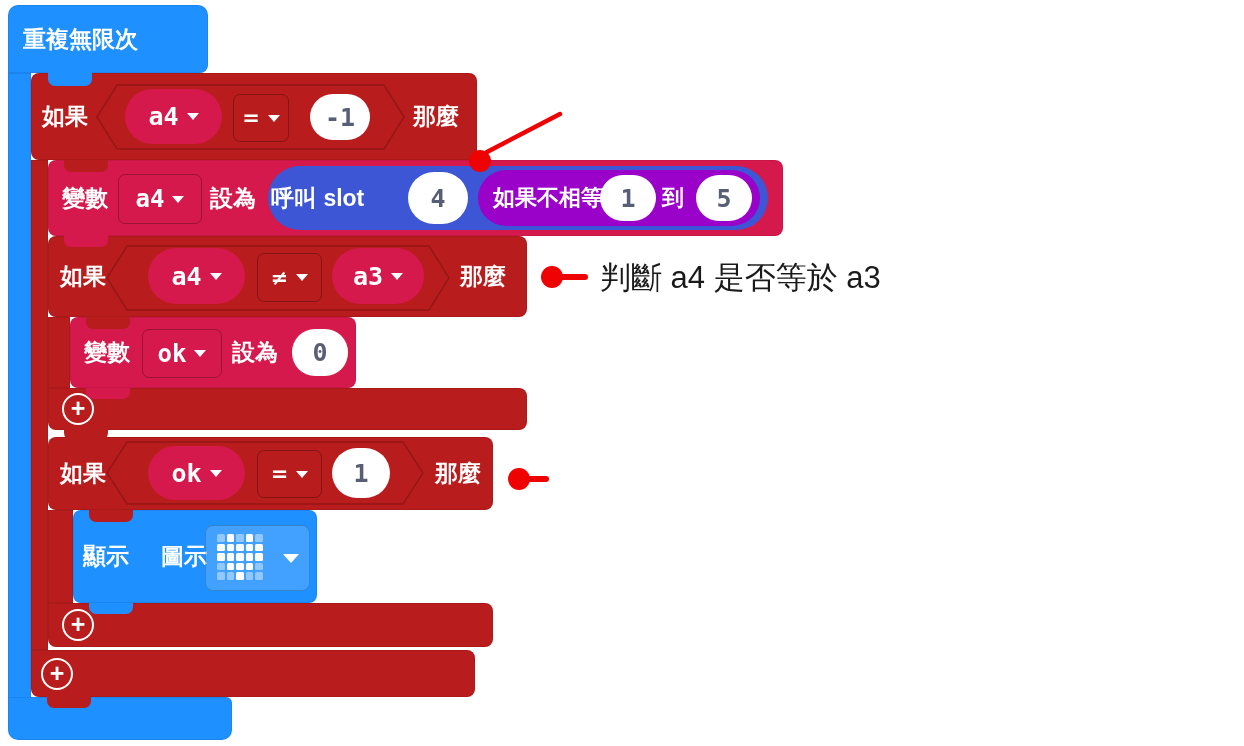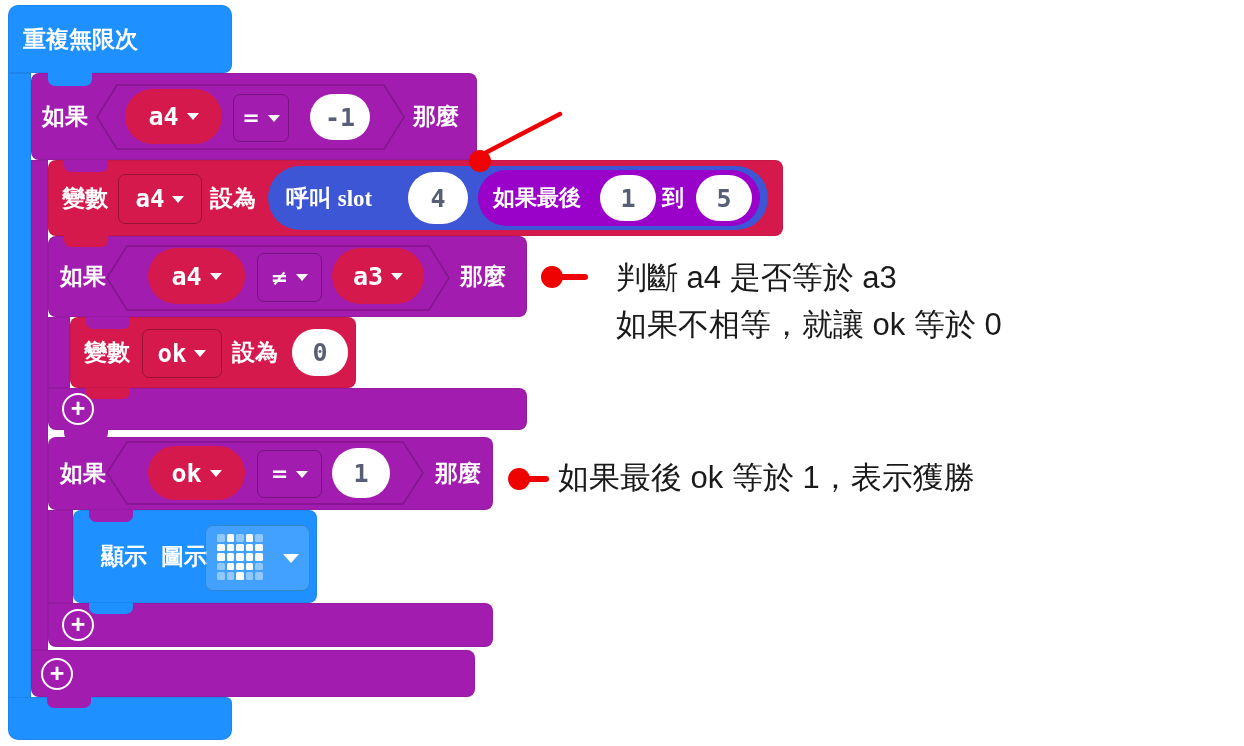--- a/index.html
+++ b/index.html
@@ -1,20 +1,20 @@
 <!DOCTYPE html>
 <html><head>
 <meta charset="utf-8">
 <style>
   html,body{margin:0;padding:0;background:#fff;}
   .canvas{position:relative;width:1244px;height:746px;background:#fff;overflow:hidden;
           font-family:"Liberation Sans","DejaVu Sans",sans-serif;}
   
   .c-blue{background:#1E90FF;}
-  .c-teal{background:#a21caf;}
+  .c-teal{background:#b91c1c;}
   .c-red{background:#D6194C;}
   .c-indigo{background:#3C56D6;}
   .c-purple{background:#9A01C9;}
   
   .blockpart{position:absolute;box-shadow:inset 0 0 0 1px rgba(0,0,0,0.07);}
   .tab{position:absolute;width:44px;border-radius:0 0 7px 7px;z-index:5;}
   .kw{position:absolute;top:0;bottom:0;display:flex;align-items:center;
       color:#fff;font-size:23px;font-weight:600;white-space:nowrap;z-index:2;}
   .pill{position:absolute;border-radius:28px;display:flex;align-items:center;justify-content:center;
         gap:8px;color:#fff;z-index:2;}
@@ -49,21 +49,21 @@
 <body>
 
 <div class="canvas">
 
   <svg class="hexsvg" width="1244" height="746">
     <polygon points="97,117 117,85 384,85 404,117 384,149 117,149" fill="none" stroke="rgba(0,0,0,0.20)" stroke-width="1.5"></polygon>
     <polygon points="107,278 127,246 429,246 449,278 429,310 127,310" fill="none" stroke="rgba(0,0,0,0.20)" stroke-width="1.5"></polygon>
     <polygon points="107,473 127,442 403,442 423,473 403,504 127,504" fill="none" stroke="rgba(0,0,0,0.20)" stroke-width="1.5"></polygon>
   </svg>
 
-  <div class="blockpart c-blue" style="left:8px;top:5px;width:224px;height:68px;border-radius:10px 10px 8px 0;">
+  <div class="blockpart c-blue" style="left:8px;top:5px;width:200px;height:68px;border-radius:10px 10px 8px 0;">
     <span class="kw" style="left:15px;">重複無限次</span>
   </div>
   <div class="blockpart c-blue" style="left:8px;top:73px;width:23px;height:627px;"></div>
   <div class="blockpart c-blue" style="left:8px;top:697px;width:224px;height:43px;border-radius:0 6px 10px 10px;"></div>
   <div class="tab c-blue" style="left:48px;top:68px;height:18px;"></div>
 
   <div class="blockpart c-teal" style="left:31px;top:73px;width:446px;height:87px;border-radius:8px;">
     <span class="kw" style="left:11px;">如果</span>
     <div class="pill c-red" style="left:94px;top:16px;width:97px;height:55px;">
       <span class="var">a4</span>
@@ -85,25 +85,25 @@
 
   <div class="blockpart c-red" style="left:48px;top:160px;width:735px;height:76px;border-radius:8px;">
     <span class="kw" style="left:14px;">變數</span>
     <div class="dd" style="left:70px;top:14px;width:82px;height:48px;">
       <span class="var">a4</span>
       <span class="caret"></span>
     </div>
     <span class="kw" style="left:162px;">設為</span>
 
     <div class="pill c-indigo" style="left:220px;top:6px;width:500px;height:64px;border-radius:32px;justify-content:flex-start;">
-      <span class="kw" style="position:absolute;left:18px;font-family:Liberation Serif, serif;">呼叫 slot</span>
+      <span class="kw" style="position:absolute;left:3px;font-family:Liberation Sans, sans-serif;">呼叫 slot</span>
       <div class="oval" style="left:140px;top:6px;width:60px;height:52px;border-radius:26px;">4</div>
 
       <div class="pill c-purple" style="left:210px;top:4px;width:282px;height:56px;justify-content:flex-start;">
-        <span class="kw" style="position:absolute;left:15px;font-size:22px;">如果最後</span>
+        <span class="kw" style="position:absolute;left:15px;font-size:22px;">如果不相等</span>
         <div class="oval" style="left:122px;top:5px;width:56px;height:46px;border-radius:23px;">1</div>
         <span class="kw" style="position:absolute;left:184px;font-size:22px;">到</span>
         <div class="oval" style="left:218px;top:5px;width:56px;height:46px;border-radius:23px;">5</div>
       </div>
     </div>
   </div>
   <div class="tab c-red" style="left:64px;top:234px;height:13px;"></div>
 
   <div class="blockpart c-teal" style="left:48px;top:236px;width:479px;height:81px;border-radius:8px;">
     <span class="kw" style="left:12px;">如果</span>
@@ -152,21 +152,21 @@
     <div class="oval" style="left:284px;top:11px;width:58px;height:50px;border-radius:25px;">1</div>
     <span class="kw" style="left:387px;">那麼</span>
   </div>
   <div class="blockpart c-teal" style="left:48px;top:510px;width:25px;height:93px;"></div>
   <div class="blockpart c-teal" style="left:48px;top:603px;width:445px;height:44px;border-radius:0 8px 8px 8px;">
     <div class="plus" style="left:14px;top:6px;">+</div>
   </div>
   <div class="tab c-teal" style="left:89px;top:510px;height:12px;"></div>
 
   <div class="blockpart c-blue" style="left:73px;top:510px;width:244px;height:93px;border-radius:8px;">
-    <span class="kw" style="left:28px;">顯示</span>
+    <span class="kw" style="left:10px;">顯示</span>
     <span class="kw" style="left:88px;">圖示</span>
     <div class="ledfield" style="left:132px;top:15px;width:103px;height:64px;">
       <div class="ledgrid">
           <div class="led"></div>
           <div class="led lit"></div>
           <div class="led"></div>
           <div class="led lit"></div>
           <div class="led"></div>
           <div class="led lit"></div>
           <div class="led lit"></div>
@@ -188,27 +188,25 @@
           <div class="led lit"></div>
           <div class="led"></div>
           <div class="led"></div>
         </div>
       <span class="caret" style="position:absolute;right:10px;top:28px;border-left-width:8px;border-right-width:8px;border-top-width:9px;"></span>
     </div>
   </div>
   <div class="tab c-blue" style="left:89px;top:603px;height:11px;"></div>
 
 
-  <div class="ann" style="left:600px;top:254px;margin-left:16px;">
+  <div class="ann" style="left:600px;top:254px;">
     <div>判斷 a4 是否等於 a3</div>
-    <div>如果不相等，就讓 ok 等於 0</div>
   </div>
 
   <div class="ann" style="left:558px;top:454px;">
-    <div>如果最後 ok 等於 1，表示獲勝</div>
   </div>
 
   <svg class="overlay" width="1244" height="746">
     <line x1="560" y1="114" x2="487" y2="152" stroke="#EE0202" stroke-width="4.5" stroke-linecap="round"></line>
   </svg>
   <div class="dot" style="left:469px;top:150px;width:22px;height:22px;"></div>
   <div class="stub" style="left:552px;top:274px;width:36px;height:6px;"></div>
   <div class="dot" style="left:541px;top:266px;width:22px;height:22px;"></div>
   <div class="stub" style="left:519px;top:476px;width:30px;height:6px;"></div>
   <div class="dot" style="left:508px;top:468px;width:22px;height:22px;"></div>

